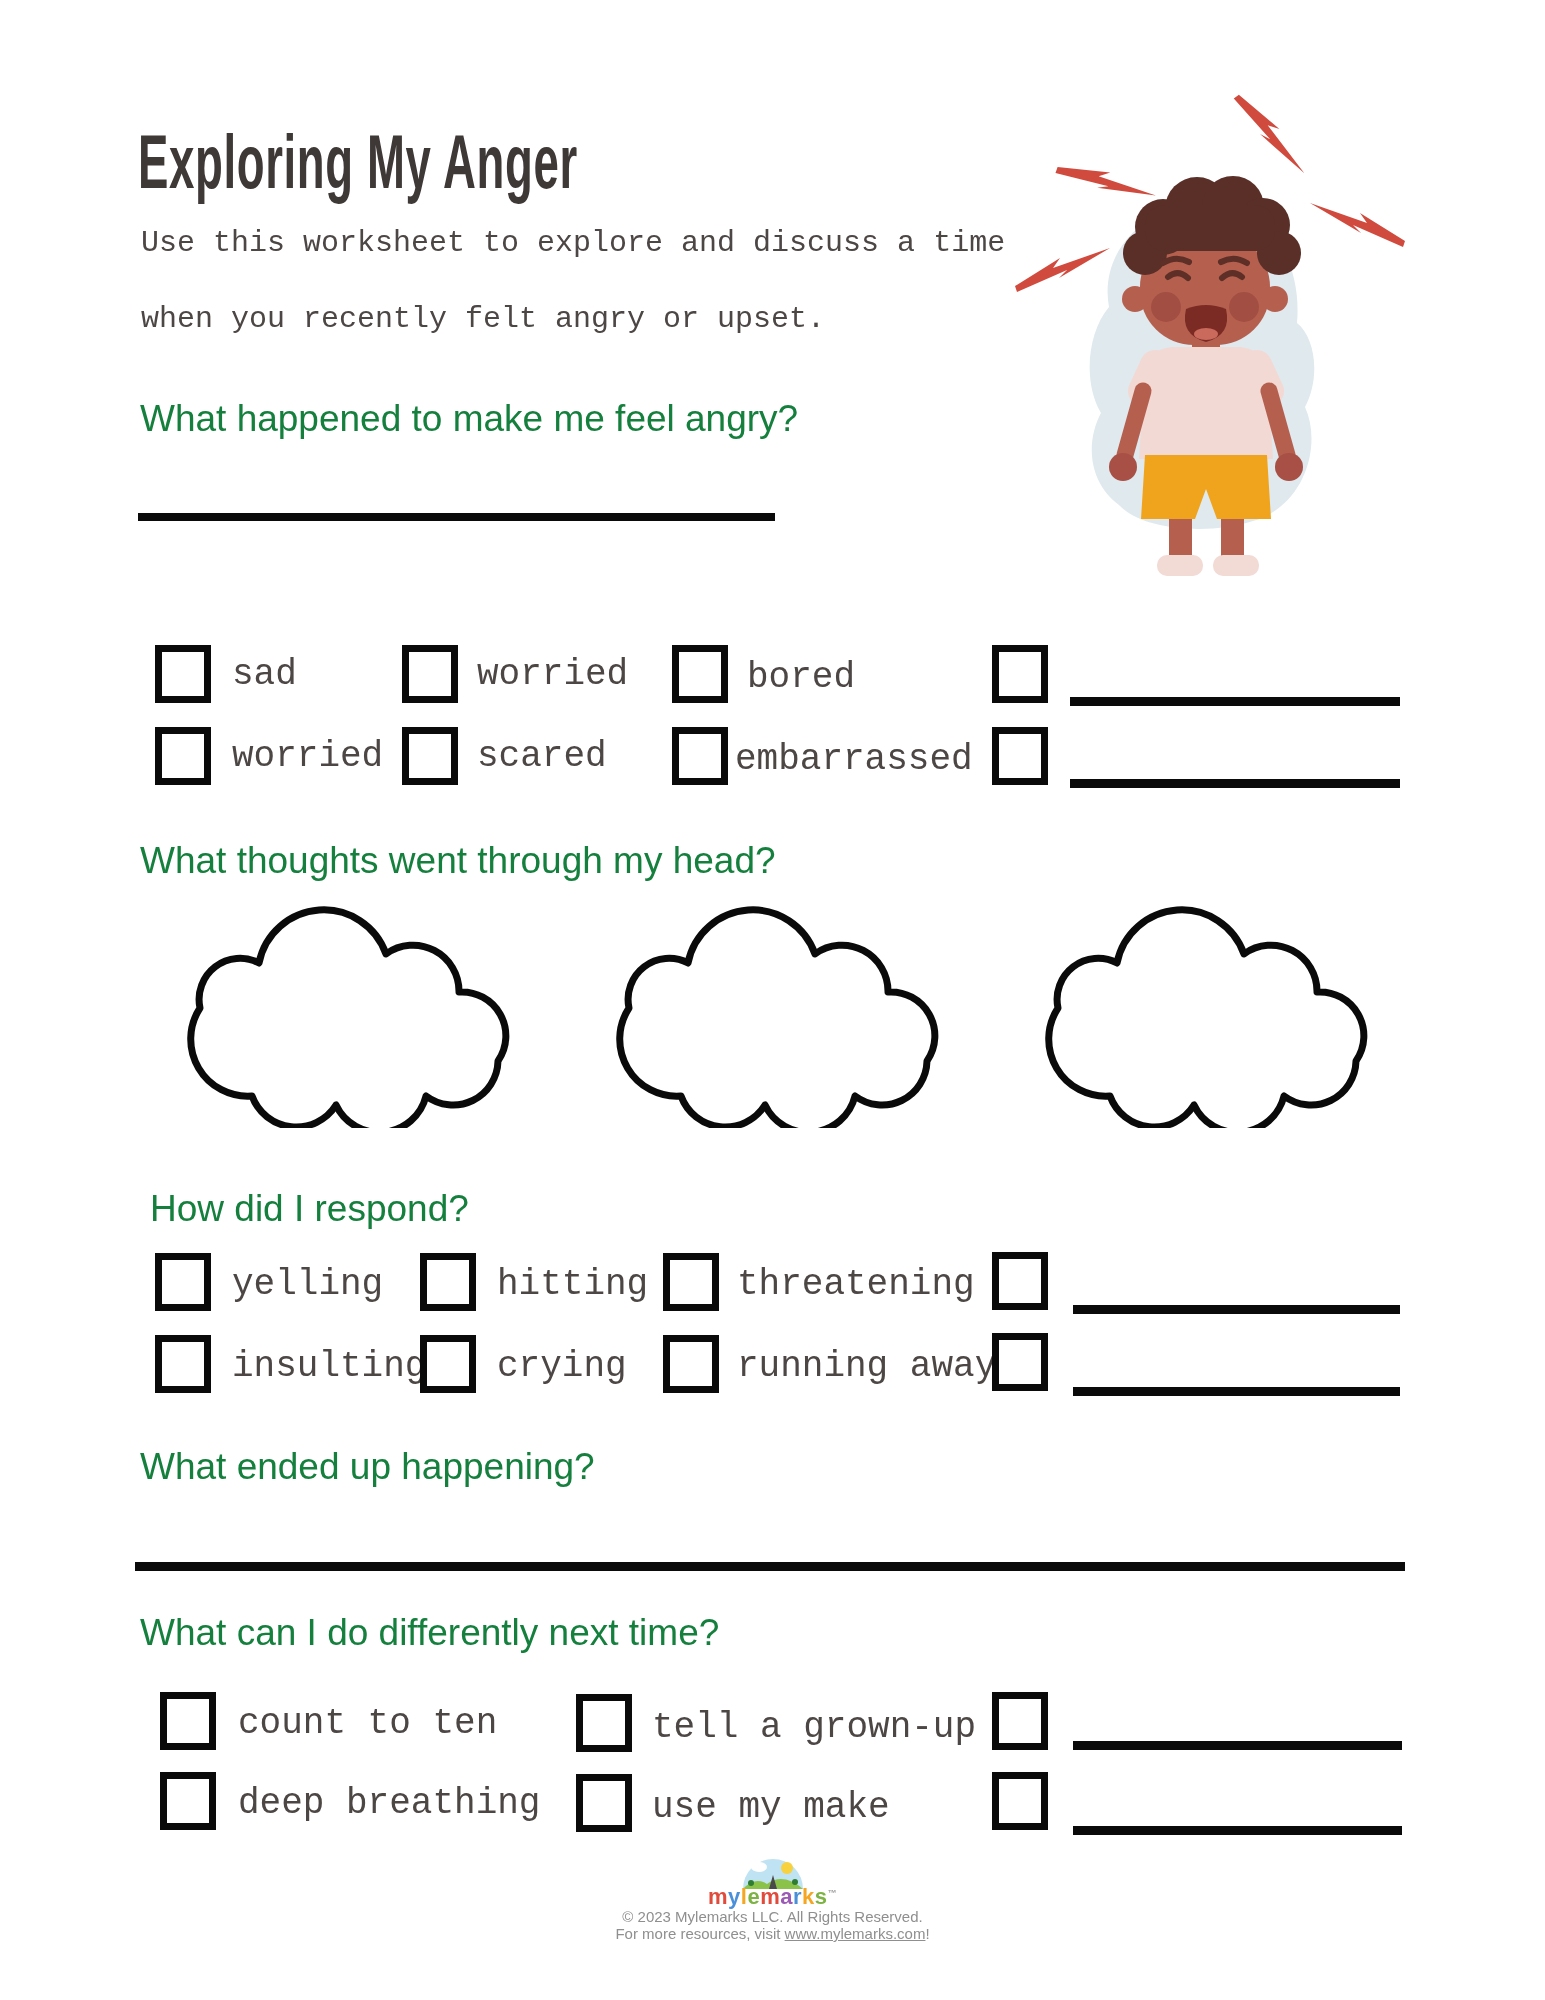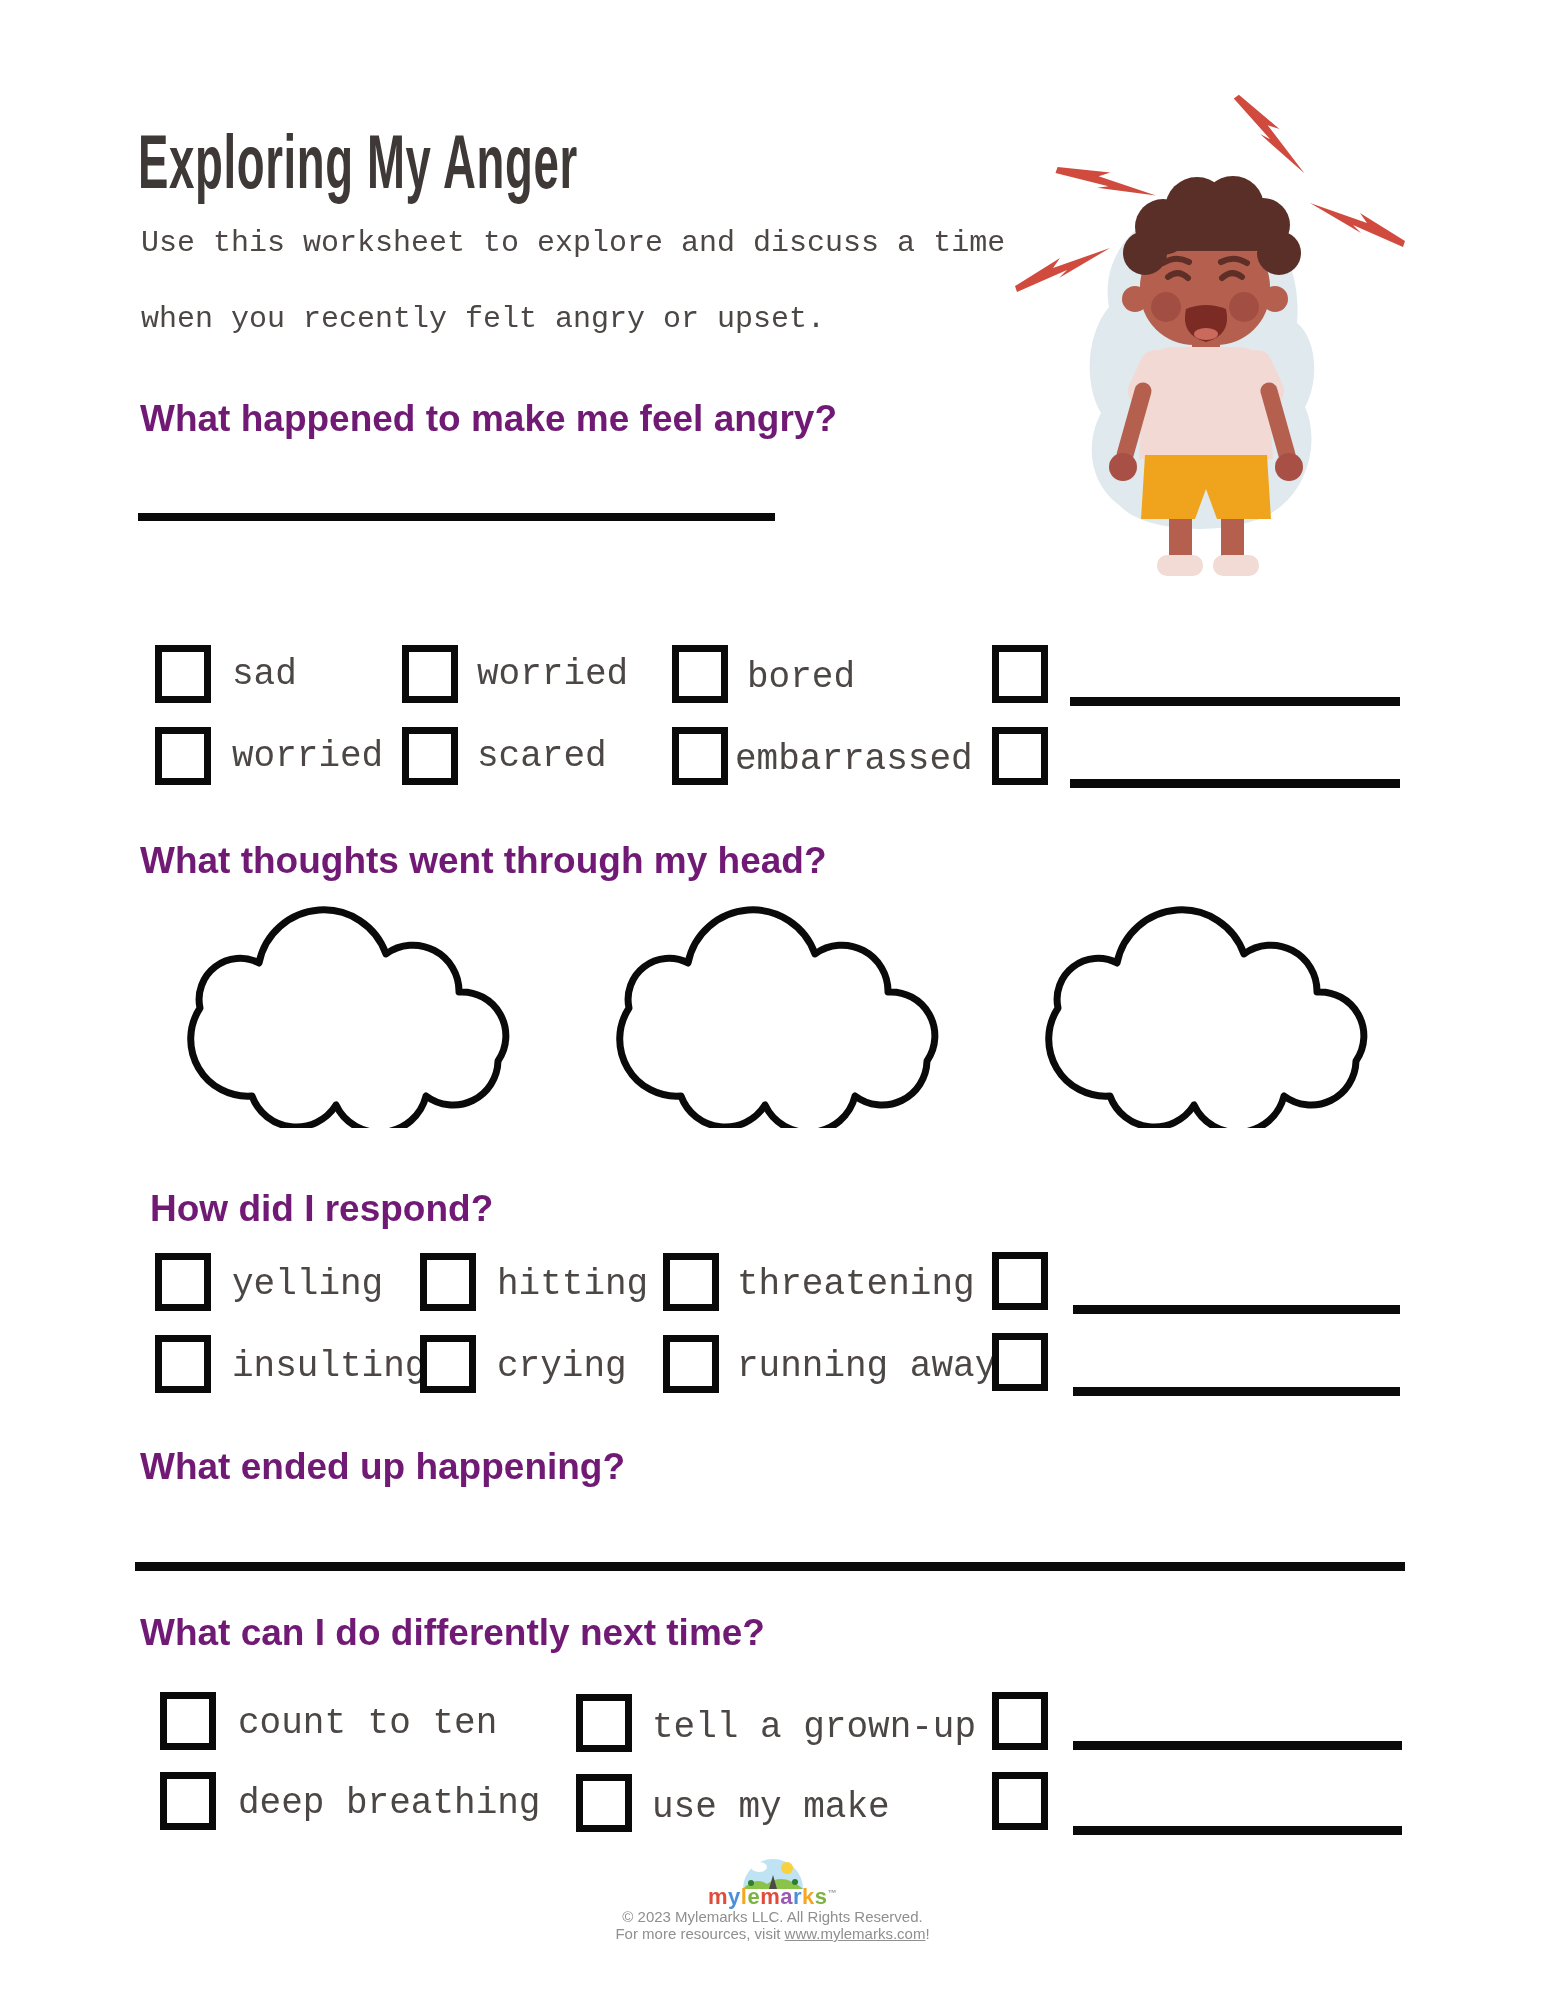--- a/index.html
+++ b/index.html
@@ -3,21 +3,21 @@
 <meta charset="utf-8">
 <style>
   html,body { margin:0; padding:0; background:#ffffff; }
   .page { position:relative; width:1545px; height:2000px; background:#ffffff; overflow:hidden;
           font-family:"Liberation Sans", sans-serif; }
   .title { position:absolute; left:138px; top:118px; font-weight:bold; font-size:76px;
            color:#3e3837; letter-spacing:1px; white-space:nowrap;
            transform:scaleX(0.6); transform-origin:left top; }
   .sub { position:absolute; left:141px; font-family:"Liberation Mono", monospace;
          font-size:30px; color:#4c4645; white-space:nowrap; letter-spacing:0px; }
-  .q { position:absolute; font-weight:bold; font-size:37px; color:#701a75;
+  .q { position:absolute; font-weight:normal; font-size:37px; color:#15803d;
        white-space:nowrap; letter-spacing:0px; }
   .cb { position:absolute; width:56px; height:58px; box-sizing:border-box;
         border:7px solid #0a0a0a; background:#ffffff; }
   .lbl { position:absolute; font-family:"Liberation Mono", monospace; font-size:36px;
          line-height:36px; color:#4c4645; white-space:nowrap; }
   .wline { position:absolute; height:9px; background:#0a0a0a; }
   .aline { position:absolute; height:8px; background:#0a0a0a; }
   .cloud { position:absolute; }
   .boy { position:absolute; left:985px; top:85px; }
   .foot { position:absolute; left:0; width:100%; text-align:center;

